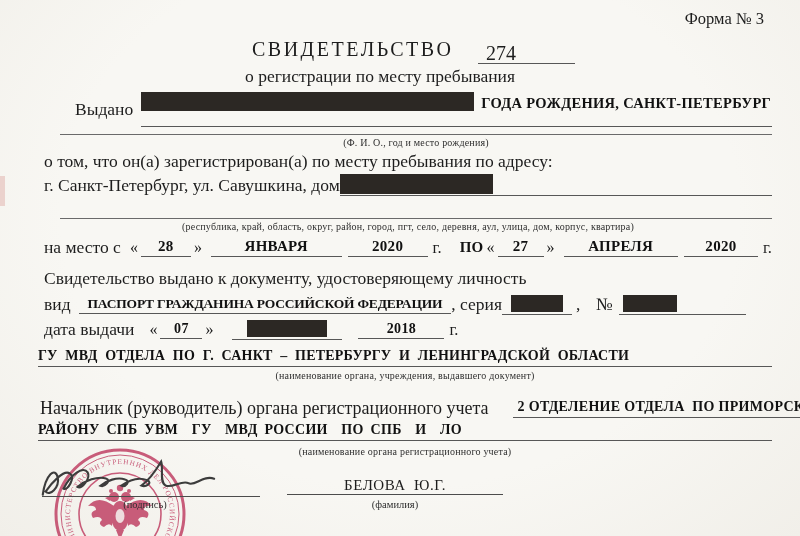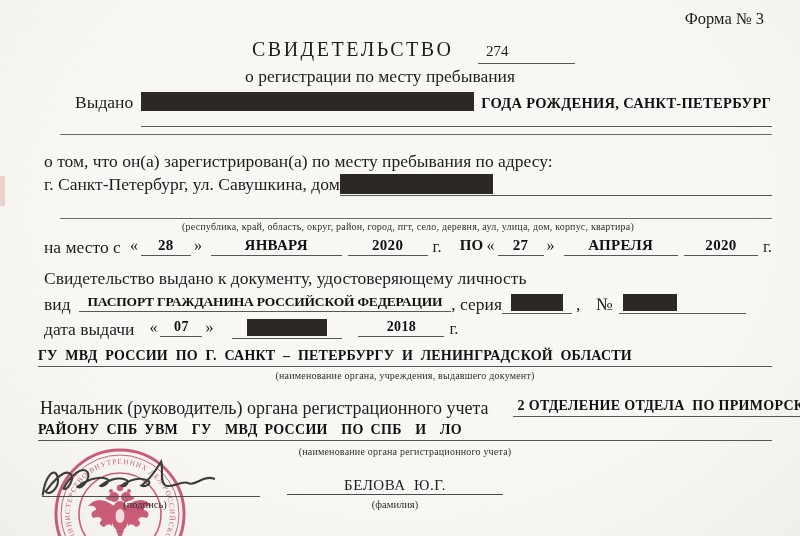--- a/index.html
+++ b/index.html
@@ -5,21 +5,21 @@
   html,body{margin:0;padding:0;background:#e9e8e4;}
   .page{
     position:relative; width:800px; height:536px; margin:0 auto;
     background:#f6f5f0;
     background-image:radial-gradient(ellipse at 50% 40%, #f8f7f3 60%, #f1efe9 100%);
     overflow:hidden;
     font-family:"Liberation Serif", serif;
     color:#1d1d1d;
   }
   .abs{position:absolute;}
-  .row{display:flex; align-items:flex-start;}
+  .row{display:flex; align-items:center;}
   .u{border-bottom:1.4px solid #575757;}
   .rule{border-bottom:1.4px solid #6a6a6a;}
   .cap{font-size:10px; color:#2e2e2e; text-align:center; letter-spacing:.2px;}
   .body-text{font-size:17.5px;}
   .bold-val{font-weight:bold; font-size:15px; letter-spacing:.3px; color:#111;}
   .cell{text-align:center; padding:0 4px 1px 4px;}
   .redact{display:inline-block; background:#2c2824; vertical-align:-3px;}
   .quote{font-size:16px; padding:0 3px;}
   .g{font-size:16.5px; padding-left:5px;}
   .sig-caption{font-size:10.5px; color:#2e2e2e; text-align:center;}
@@ -29,32 +29,33 @@
 <body>
 
 <div class="page">
 
   <div class="abs" style="left:0;top:176px;width:5px;height:30px;background:#e5bfba;opacity:.65;"></div>
 
   <div class="abs" style="top:9px;right:36px;font-size:16.5px;">Форма № 3</div>
 
   <div class="abs" style="left:252px;top:38px;font-size:20px;letter-spacing:2.5px;">СВИДЕТЕЛЬСТВО</div>
   <div class="abs u" style="left:478px;top:42px;width:97px;height:21px;">
-    <span style="font-size:15px;padding-left:8px;">274</span>
+    <span style="font-size:20px;padding-left:8px;">274</span>
   </div>
   <div class="abs" style="left:245px;top:66px;font-size:17.5px;">о регистрации по месту пребывания</div>
 
   <div class="abs row" style="left:75px;right:28px;top:92px;">
     <span class="body-text" style="margin-right:8px;">Выдано</span>
     <span class="u" style="flex:1;white-space:nowrap;padding-bottom:14px;">
       <span class="redact" style="width:333px;height:19px;"></span>
       <span class="bold-val" style="font-size:14.5px;margin-left:3px;">ГОДА РОЖДЕНИЯ, САНКТ-ПЕТЕРБУРГ</span>
     </span>
   </div>
   <div class="abs rule" style="left:60px;right:28px;top:133px;height:1px;"></div>
+  <div class="abs cap" style="left:60px;right:28px;top:137px;">(Ф. И. О., год и место рождения)</div>
 
   <div class="abs row" style="left:44px;right:28px;top:174px;">
     <span class="body-text">г. Санкт-Петербург, ул. Савушкина, дом</span>
     <span class="u" style="flex:1;white-space:nowrap;padding-bottom:1px;">
       <span class="redact" style="width:153px;height:20px;vertical-align:-4px;"></span>
     </span>
   </div>
 
   <div class="abs body-text" style="left:44px;top:151px;">о том, что он(а) зарегистрирован(а) по месту пребывания по адресу:</div>
   <div class="abs rule" style="left:60px;right:28px;top:217px;height:1px;"></div>
@@ -99,21 +100,21 @@
     <span class="u cell bold-val" style="width:34px;font-size:14px;">07</span>
     <span class="quote">»</span>
     <span class="u cell" style="width:102px;margin-left:16px;padding-bottom:1px;">
       <span class="redact" style="width:80px;height:17px;"></span>
     </span>
     <span class="u cell bold-val" style="width:78px;margin-left:16px;font-size:14px;">2018</span>
     <span class="g">г.</span>
   </div>
 
   <div class="abs u" style="left:38px;right:28px;top:346px;padding-bottom:2px;">
-    <span class="bold-val" style="font-size:14px;word-spacing:4px;letter-spacing:.2px;">ГУ МВД РОССИИ ПО Г. САНКТ – ПЕТЕРБУРГУ И ЛЕНИНГРАДСКОЙ ОБЛАСТИ</span>
+    <span class="bold-val" style="font-size:14px;word-spacing:4px;letter-spacing:.2px;">ГУ МВД ОТДЕЛА ПО Г. САНКТ – ПЕТЕРБУРГУ И ЛЕНИНГРАДСКОЙ ОБЛАСТИ</span>
   </div>
   <div class="abs cap" style="left:38px;right:28px;top:370px;">(наименование органа, учреждения, выдавшего документ)</div>
 
   <div class="abs row" style="left:40px;right:28px;top:398px;">
     <span style="font-size:18px;white-space:nowrap;margin-right:24px;">Начальник (руководитель) органа регистрационного учета</span>
     <span class="u bold-val" style="flex:1;font-size:14px;padding:0 2px 2px 5px;white-space:pre;">2 ОТДЕЛЕНИЕ ОТДЕЛА  ПО ПРИМОРСКОМУ</span>
   </div>
   <div class="abs u" style="left:38px;right:28px;top:420px;padding-bottom:2px;">
     <span class="bold-val" style="font-size:14px;word-spacing:3px;white-space:pre;">РАЙОНУ СПБ УВМ  ГУ  МВД РОССИИ  ПО СПБ  И  ЛО</span>
   </div>

